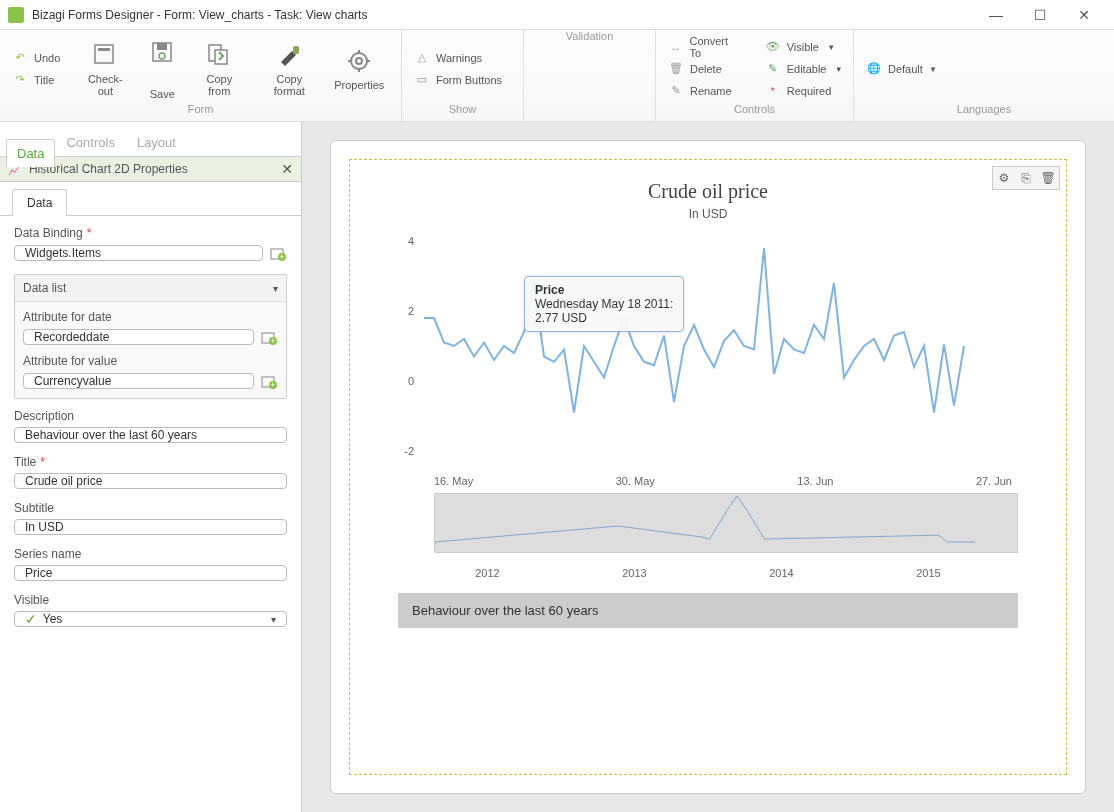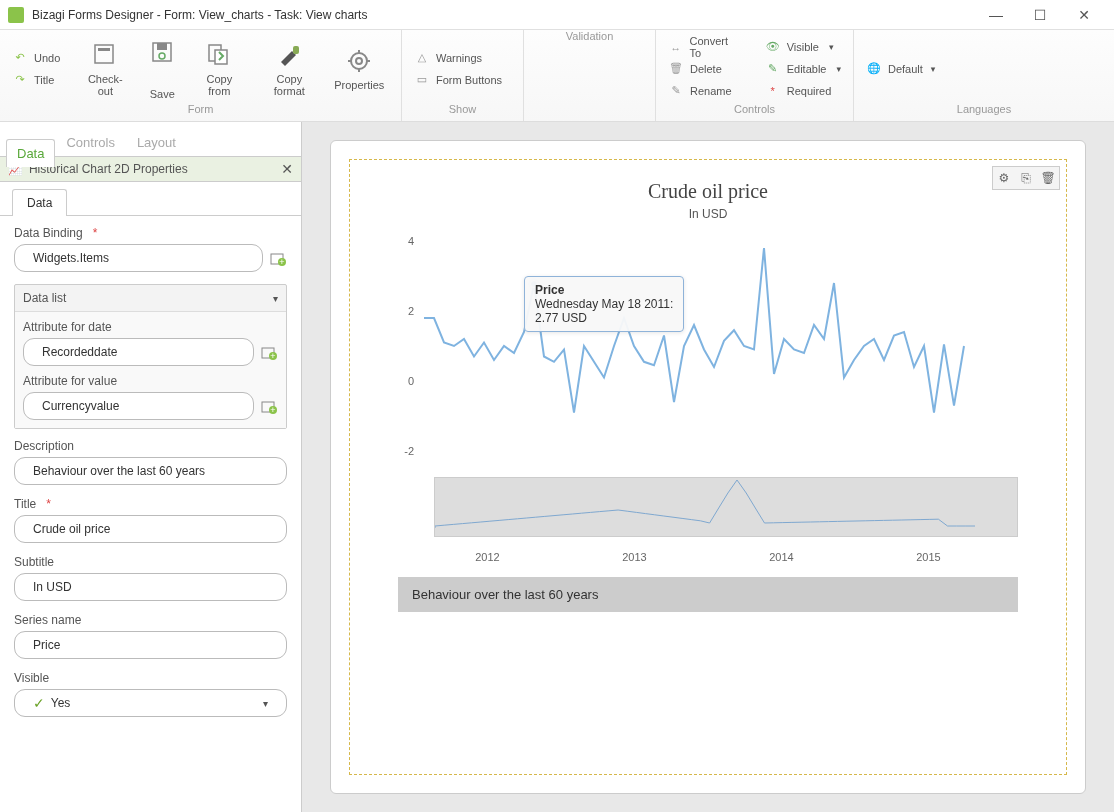--- a/index.html
+++ b/index.html
@@ -25,24 +25,24 @@
 .panel-tabs { display: flex; border-bottom: 1px solid #ccc; padding: 6px 6px 0 6px; background:#fff; }
 .panel-tab { padding: 6px 10px; font-size: 13px; color: #aaa; border: 1px solid transparent; border-bottom: none; border-radius: 3px 3px 0 0; }
 .panel-tab.active { color: #59a83a; border-color: #ccc; background: #fff; position: relative; top: 11px; }
 .prop-header { background: #eaf1e2; display: flex; align-items: center; padding: 4px 8px; border-bottom: 1px solid #ccc; }
 .prop-header-text { flex: 1; font-size: 12px; color: #555; }
 .prop-close { font-size: 14px; color: #555; }
 .prop-subtabs { display: flex; padding: 6px 6px 0 12px; border-bottom: 1px solid #ccc; }
 .prop-subtab { padding: 6px 14px; font-size: 12px; border: 1px solid #ccc; border-bottom: none; background:#fff; border-radius: 3px 3px 0 0; position:relative; top:1px; }
 .prop-body { padding: 10px 14px; overflow-y: auto; flex: 1; }
 .field-block { margin-bottom: 12px; }
-.field-label { font-size: 12px; color: #555; margin-bottom: 4px; display: flex; align-items: center; gap: 10px; }
+.field-label { font-size: 12px; color: #555; margin-bottom: 4px; display: flex; align-items: center; gap: 4px; }
 .req { color: #d44; }
 .field-row { display: flex; gap: 6px; align-items: center; }
-.field-input { flex: 1; border: 1px solid #bbb; border-radius: 11px; padding: 4px 18px; font-size: 12px; height: 28px; background:#fff; display:flex; align-items:center; color:#333; }
+.field-input { flex: 1; border: 1px solid #bbb; border-radius: 4px; padding: 4px 10px; font-size: 12px; height: 16px; background:#fff; display:flex; align-items:center; color:#333; }
 .field-icon-btn { width: 18px; height: 18px; display:flex; align-items:center; justify-content:center; }
 .drop-arrow { font-size: 10px; color:#555; margin-left: auto; }
 .collapsible { background:#f3f3f3; border:1px solid #ccc; border-radius:2px; margin-bottom:10px; }
 .collapsible-header { padding: 6px 8px; display:flex; align-items:center; font-size:12px; color:#555; }
 .collapsible-body { padding: 8px; border-top:1px solid #ddd; background:#f9f9f9; }
 .yes-check { color:#6aa227; margin-right:6px; font-size:14px; }
 
 .canvas { flex: 1; background: #e8e8e8; position: relative; overflow: hidden; }
 .form-card { position:absolute; left:28px; top:18px; right:28px; bottom:18px; background:#fff; border:1px solid #ccc; border-radius:6px; padding:18px; }
 .form-inner { height:100%; border:1px dashed #d6b84a; position:relative; background:#fff; }
@@ -356,20 +356,26 @@
                 <path d="M50.0 97.0 L 60.0 97.0 L 70.0 121.5 L 80.0 125.0 L 90.0 118.0 L 100.0 135.5 L 110.0 121.5 L 120.0 139.0 L 130.0 125.0 L 140.0 132.0 L 150.0 111.0 L 160.0 63.1 L 170.0 135.5 L 180.0 140.8 L 190.0 128.5 L 200.0 191.5 L 210.0 125.0 L 220.0 140.8 L 230.0 156.5 L 240.0 125.0 L 250.0 97.0 L 260.0 125.0 L 270.0 140.8 L 280.0 144.3 L 290.0 114.5 L 300.0 181.0 L 310.0 125.0 L 320.0 104.0 L 330.0 128.5 L 340.0 146.0 L 350.0 119.8 L 360.0 109.2 L 370.0 125.0 L 380.0 128.5 L 390.0 27.0 L 400.0 153.0 L 410.0 118.0 L 420.0 128.5 L 430.0 132.0 L 440.0 104.0 L 450.0 118.0 L 460.0 62.0 L 470.0 156.5 L 480.0 139.0 L 490.0 125.0 L 500.0 118.0 L 510.0 139.0 L 520.0 114.5 L 530.0 111.0 L 540.0 146.0 L 550.0 125.0 L 560.0 191.5 L 570.0 123.3 L 580.0 184.5 L 590.0 125.0" fill="none" stroke="#7fb3e0" stroke-width="2"></path>
                 <circle cx="160" cy="63.05000000000001" r="6" fill="#7fb3e0" fill-opacity="0.3"></circle>
                 <circle cx="160" cy="63.05000000000001" r="3.5" fill="#7fb3e0" stroke="#fff" stroke-width="1"></circle>
               </svg>
             <div class="tooltip-box">
               <b>Price</b>
               <span>Wednesday May 18 2011:</span><br>
               <span>2.77 USD</span>
             </div>
           </div>
+          <div class="x-axis-labels" id="xlabels">
+              <span>16. May</span>
+              <span>30. May</span>
+              <span>13. Jun</span>
+              <span>27. Jun</span>
+            </div>
           <div class="navigator">
             <svg id="navsvg" width="100%" height="100%">
                 <path d="M 0 50 L 0.0 48.0 L 9.2 47.2 L 18.3 46.4 L 27.5 45.6 L 36.6 44.8 L 45.8 44.0 L 54.9 43.2 L 64.1 42.4 L 73.2 41.6 L 82.4 40.8 L 91.5 40.0 L 100.7 39.2 L 109.8 38.4 L 119.0 37.6 L 128.1 36.8 L 137.3 36.0 L 146.4 35.2 L 155.6 34.4 L 164.7 33.6 L 173.9 32.8 L 183.1 32.0 L 192.2 33.2 L 201.4 34.4 L 210.5 35.6 L 219.7 36.8 L 228.8 38.0 L 238.0 39.2 L 247.1 40.4 L 256.3 41.6 L 265.4 42.8 L 274.6 45.0 L 283.7 30.0 L 292.9 15.0 L 302.0 2.0 L 311.2 15.0 L 320.3 30.0 L 329.5 45.0 L 338.6 44.8 L 347.8 44.6 L 356.9 44.4 L 366.1 44.2 L 375.3 44.0 L 384.4 43.8 L 393.6 43.6 L 402.7 43.4 L 411.9 43.2 L 421.0 43.0 L 430.2 42.8 L 439.3 42.6 L 448.5 42.4 L 457.6 42.2 L 466.8 42.0 L 475.9 41.8 L 485.1 41.6 L 494.2 41.4 L 503.4 41.2 L 512.5 48.0 L 521.7 48.0 L 530.8 48.0 L 540.0 48.0" fill="none" stroke="#7fa8d0" stroke-width="1"></path>
               </svg>
           </div>
           <div class="nav-labels" id="navlabels">
               <span>2012</span>
               <span>2013</span>
               <span>2014</span>
               <span>2015</span>

